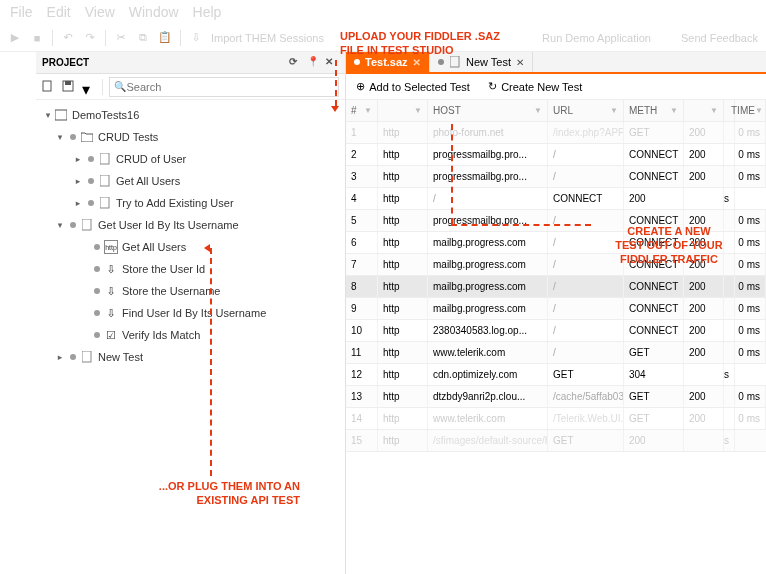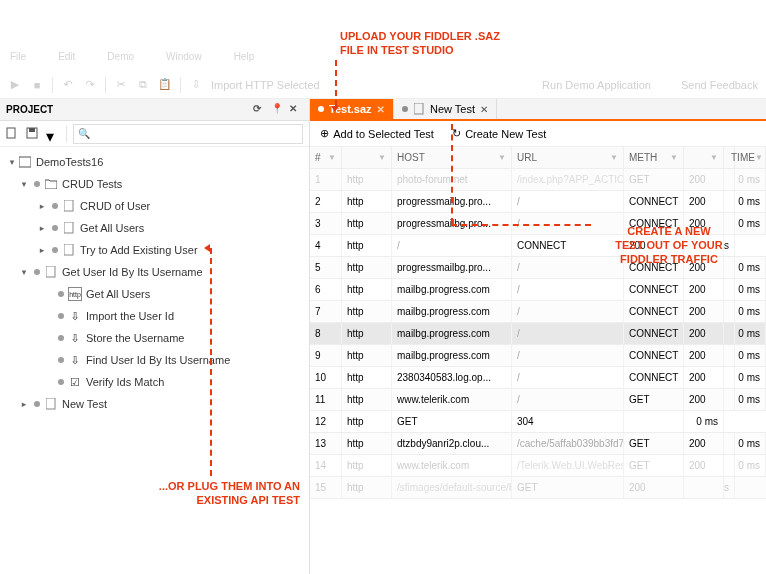--- a/index.html
+++ b/index.html
@@ -1,27 +1,27 @@
 <!DOCTYPE html>
 <html><head>
 <meta charset="utf-8">
 <style>
 * { margin: 0; padding: 0; box-sizing: border-box; font-family: -apple-system, BlinkMacSystemFont, "Segoe UI", Arial, sans-serif; }
 body { width: 766px; height: 574px; background: #fff; overflow: hidden; position: relative; }
 
-.menubar { height: 24px; padding: 4px 10px; color: #d5d5d5; font-size: 10px; display: flex; gap: 32px; margin-top: 47px; }
+.menubar { height: 24px; padding: 4px 10px; color: #d5d5d5; font-size: 14px; display: flex; gap: 14px; }
 .menubar span { cursor: default; }
 
 .toolbar { height: 28px; padding: 2px 8px; color: #d0d0d0; font-size: 11px; display: flex; align-items: center; gap: 8px; border-bottom: 1px solid #eee; }
 .toolbar .icn { width: 14px; height: 14px; display: inline-flex; align-items: center; justify-content: center; }
 .toolbar .sep { width: 1px; height: 16px; background: #e5e5e5; }
 
 .main { display: flex; height: calc(100% - 52px); }
 
-.left-panel { width: 310px; border-right: 1px solid #e0e0e0; display: flex; flex-direction: column; }
+.left-panel { width: 310px; border-right: 1px solid #e0e0e0; display: flex; flex-direction: column; margin-left: 36px; }
 .panel-header { height: 22px; background: #f4f4f4; padding: 0 6px; font-size: 10px; font-weight: 600; display: flex; align-items: center; justify-content: space-between; border-bottom: 1px solid #e0e0e0; }
 .panel-icons { display: flex; gap: 4px; align-items: center; }
 .panel-icons .icn { width: 14px; height: 14px; cursor: pointer; color: #555; }
 
 .file-toolbar { height: 26px; display: flex; align-items: center; padding: 0 6px; gap: 6px; border-bottom: 1px solid #eee; }
 .file-toolbar .icn { width: 14px; height: 14px; }
 .search-wrap { flex: 1; display: flex; align-items: center; border: 1px solid #ddd; height: 20px; padding: 0 4px; }
 .search-wrap input { border: 0; outline: 0; font-size: 11px; flex: 1; background: transparent; }
 
 .tree { flex: 1; overflow: auto; font-size: 11px; color: #333; padding: 4px 0; }
@@ -76,38 +76,38 @@
 <div class="arrow-line" style="left:451px; top:124px; height:100px;"></div>
 <div class="arrow-line" style="left:451px; top:224px; height:0; width:140px; border-left:0; border-top:2px dashed #e63912;"></div>
 
 <div class="annot" style="left:150px; top:480px; width:150px;text-align:right;">...OR PLUG THEM INTO AN EXISTING API TEST</div>
 <div class="arrow-line" style="left:210px; top:248px; height:228px;"></div>
 <div class="arrow-head arrow-left" style="left:204px; top:244px;"></div>
 
 <div class="menubar">
   <span>File</span>
   <span>Edit</span>
-  <span>Demo</span>
+  <span>View</span>
   <span>Window</span>
   <span>Help</span>
 </div>
 
 <div class="toolbar">
   <span class="icn">▶</span>
   <span class="icn">■</span>
   <span class="sep"></span>
   <span class="icn">↶</span>
   <span class="icn">↷</span>
   <span class="sep"></span>
   <span class="icn">✂</span>
   <span class="icn">⧉</span>
   <span class="icn">📋</span>
   <span class="sep"></span>
   <span class="icn">⇩</span>
-  <span>Import HTTP Selected</span>
+  <span>Import THEM Sessions</span>
   <span style="flex:1"></span>
   <span>Run Demo Application</span>
   <span style="width:14px"></span>
   <span>Send Feedback</span>
 </div>
 
 <div class="main">
   <div class="left-panel">
     <div class="panel-header">
       <span>PROJECT</span>
@@ -126,20 +126,21 @@
       <span class="icn">
           <svg width="12" height="12" viewBox="0 0 12 12">
             <rect x="1" y="1" width="10" height="10" fill="none" stroke="#555"></rect>
             <rect x="3" y="1" width="6" height="4" fill="#555"></rect>
           </svg>
         </span>
       <span class="icn">▾</span>
       <span class="sep" style="width:1px;height:16px;background:#e5e5e5;"></span>
       <div class="search-wrap">
         <span style="color:#999;font-size:10px;">🔍</span>
+        <input placeholder="Search" style="">
       </div>
     </div>
     <div class="tree">
       <div class="tree-row">
           <span class="tw">▾</span>
           <span class="ticn">
             <svg width="12" height="12">
               <rect width="12" height="10" y="1" fill="none" stroke="#555"></rect>
             </svg>
           </span>
@@ -196,21 +197,21 @@
           <span>Get User Id By Its Username</span>
         </div>
       <div class="tree-row ind3">
           <span class="tdot"></span>
           <span class="ticn" style="font-size:7px;border:1px solid #888;padding:0 1px;">http</span>
           <span>Get All Users</span>
         </div>
       <div class="tree-row ind3">
           <span class="tdot"></span>
           <span class="ticn">⇩</span>
-          <span>Import the User Id</span>
+          <span>Store the User Id</span>
         </div>
       <div class="tree-row ind3">
           <span class="tdot"></span>
           <span class="ticn">⇩</span>
           <span>Store the Username</span>
         </div>
       <div class="tree-row ind3">
           <span class="tdot"></span>
           <span class="ticn">⇩</span>
           <span>Find User Id By Its Username</span>
@@ -399,20 +400,21 @@
             <div class="gc">www.telerik.com</div>
             <div class="gc url">/</div>
             <div class="gc">GET</div>
             <div class="gc">200</div>
             <div class="gc"></div>
             <div class="gc tr">0 ms</div>
           </div>
           <div class="grow">
             <div class="gc">12</div>
             <div class="gc">http</div>
+            <div class="gc">cdn.optimizely.com</div>
             <div class="gc">GET</div>
             <div class="gc">304</div>
             <div class="gc"></div>
             <div class="gc tr">0 ms</div>
           </div>
           <div class="grow">
             <div class="gc">13</div>
             <div class="gc">http</div>
             <div class="gc">dtzbdy9anri2p.clou...</div>
             <div class="gc url">/cache/5affab039bb3fd728cdfd1794c7f46ea8...</div>

